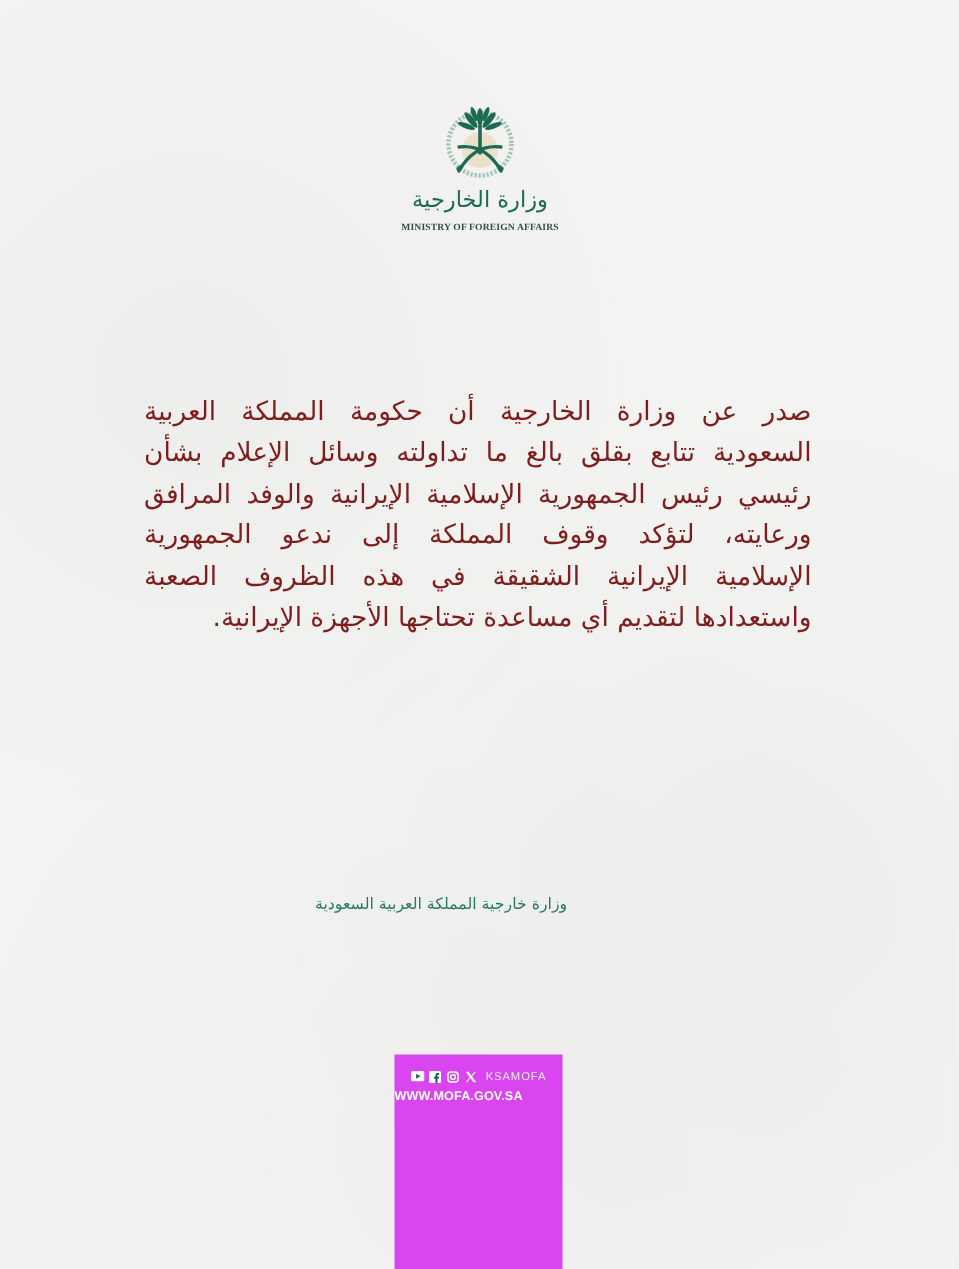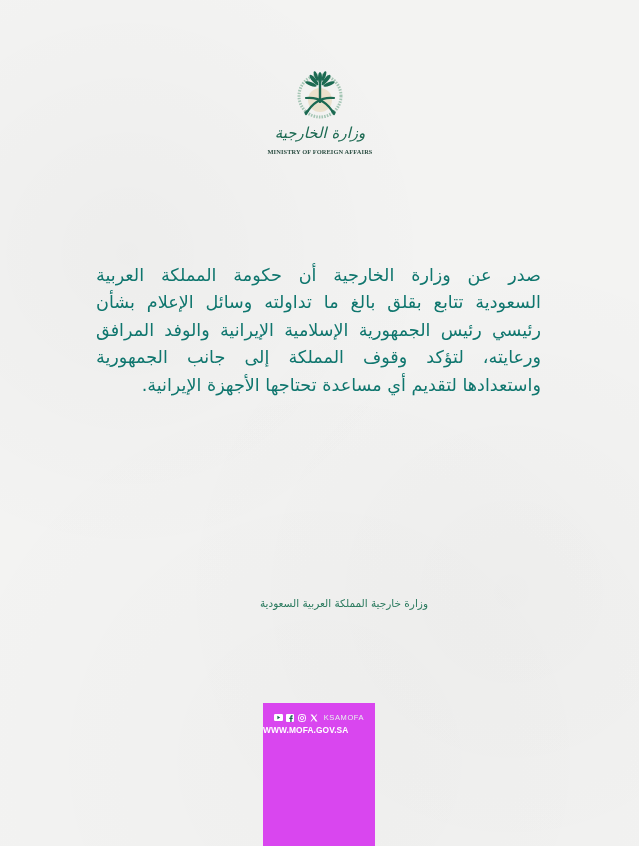--- a/index.html
+++ b/index.html
@@ -34,21 +34,20 @@
       position: absolute;
       left: 0;
       right: 0;
       top: 58px;
       font-family: "DejaVu Serif", serif;
       font-size: 15px;
       color: #1c6a52;
       direction: rtl;
       text-align: center;
       line-height: 18px;
-      font-style: italic;
     }
     .logo-english {
       position: absolute;
       left: -6px;
       right: -6px;
       top: 82px;
       font-family: "Liberation Serif", serif;
       font-size: 6.4px;
       font-weight: bold;
       color: #2d4f44;
@@ -60,38 +59,38 @@
       position: absolute;
       left: 96px;
       top: 262px;
       width: 445px;
       direction: rtl;
       text-align: justify;
       text-align-last: right;
       font-family: "DejaVu Sans", sans-serif;
       font-size: 17.6px;
       line-height: 27.4px;
-      color: #0f766e;
+      color: #7f1d1d;
     }
     .body-text .line {
       display: block;
       text-align: justify;
       text-align-last: justify;
       white-space: nowrap;
     }
     .body-text .line.last {
       text-align-last: right;
     }
     .signature {
       position: absolute;
       left: 210px;
       top: 596px;
       width: 218px;
       direction: rtl;
-      text-align: right;
+      text-align: left;
       color: #1c6a52;
       font-family: "DejaVu Sans", sans-serif;
     }
     .signature .sig-org {
       font-size: 10.5px;
       line-height: 15px;
       color: #2a7a5e;
     }
     .signature .sig-date {
       font-size: 10.5px;
@@ -176,21 +175,22 @@
     </g>
   </svg>
   <div class="logo-arabic">وزارة الخارجية</div>
   <div class="logo-english">MINISTRY OF FOREIGN AFFAIRS</div>
 </div>
 
 <div class="body-text">
   <span class="line">صدر عن وزارة الخارجية أن حكومة المملكة العربية</span>
   <span class="line">السعودية تتابع بقلق بالغ ما تداولته وسائل الإعلام بشأن</span>
   <span class="line">رئيسي رئيس الجمهورية الإسلامية الإيرانية والوفد المرافق</span>
-  <span class="line">ورعايته، لتؤكد وقوف المملكة إلى جانب الجمهورية</span>
+  <span class="line">ورعايته، لتؤكد وقوف المملكة إلى ندعو الجمهورية</span>
+  <span class="line">الإسلامية الإيرانية الشقيقة في هذه الظروف الصعبة</span>
   <span class="line last">واستعدادها لتقديم أي مساعدة تحتاجها الأجهزة الإيرانية.</span>
 </div>
 
 <div class="signature">
   <div class="sig-org">وزارة خارجية المملكة العربية السعودية</div>
 </div>
 
 <div class="footer-box">
   <div class="social-row">
     <span class="social-icon">

